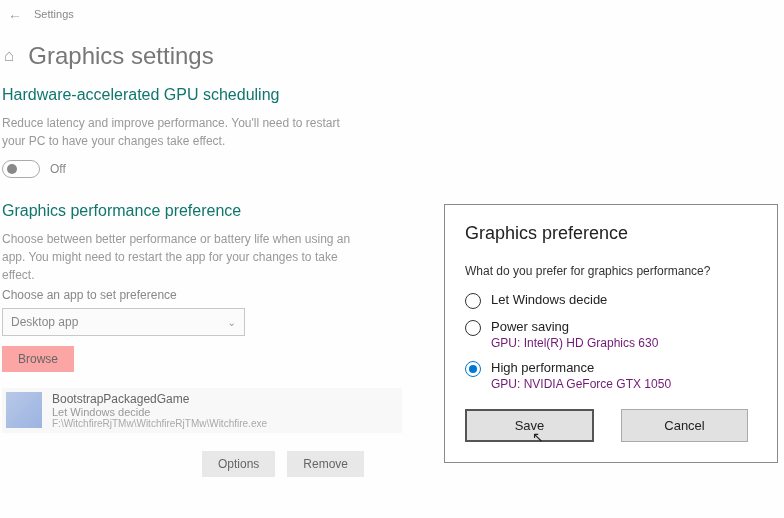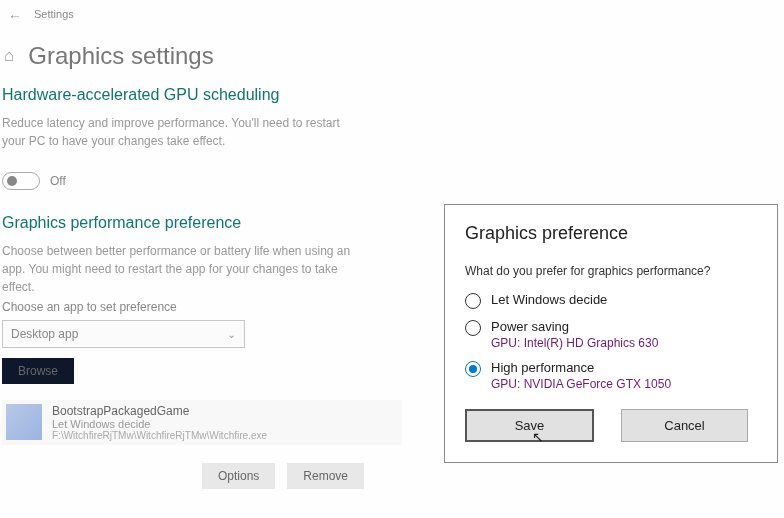--- a/index.html
+++ b/index.html
@@ -9,30 +9,30 @@
     .back-arrow { margin-right: 12px; font-size: 14px; color: #999; }
     
     .page-header { display: flex; align-items: center; padding: 14px 4px 16px 4px; }
     .home-icon { font-size: 17px; margin-right: 14px; color: #999; }
     .page-title { font-size: 24px; font-weight: 300; color: #777; }
     
     .section { padding: 0 2px; }
     .section-heading { font-size: 16px; font-weight: 400; color: #0f766e; margin-bottom: 10px; }
     .section-text { font-size: 12px; line-height: 1.5; color: #999; max-width: 360px; }
     
-    .toggle-row { display: flex; align-items: center; margin-top: 22px; margin-bottom: 24px; }
+    .toggle-row { display: flex; align-items: center; margin-top: 10px; margin-bottom: 24px; }
     .toggle { width: 38px; height: 18px; border: 1px solid #aaa; border-radius: 9px; position: relative; margin-right: 10px; }
     .toggle-knob { width: 10px; height: 10px; border-radius: 50%; background: #888; position: absolute; top: 3px; left: 4px; }
     .toggle-label { font-size: 12px; color: #888; }
     
     .subheading { font-size: 12px; color: #888; margin-top: 4px; margin-bottom: 6px; }
     .dropdown { width: 243px; height: 28px; border: 1px solid #c8c8c8; display: flex; align-items: center; justify-content: space-between; padding: 0 8px; font-size: 12px; color: #888; background: #fbfbfb; }
     .dropdown-arrow { font-size: 10px; color: #999; }
     
-    .browse-btn { margin-top: 10px; padding: 6px 16px; background: #0f172a; border: none; font-size: 12px; color: #666; }
+    .browse-btn { margin-top: 10px; padding: 6px 16px; background: #fca5a5; border: none; font-size: 12px; color: #666; }
     
     .app-item { display: flex; align-items: flex-start; margin-top: 16px; max-width: 400px; background: #f8f8f8; padding: 4px; }
     .app-icon { width: 36px; height: 36px; background: linear-gradient(135deg, #b8c8e8, #9cb4e0); margin-right: 10px; flex-shrink: 0; }
     .app-info { flex: 1; font-size: 11px; }
     .app-name { color: #666; font-size: 12px; }
     .app-pref { color: #999; }
     .app-path { color: #aaa; font-size: 10px; }
     
     .app-buttons { display: flex; gap: 12px; margin-top: 18px; margin-left: 200px; }
     .app-btn { padding: 6px 16px; background: #e8e8e8; border: none; font-size: 12px; color: #666; }

